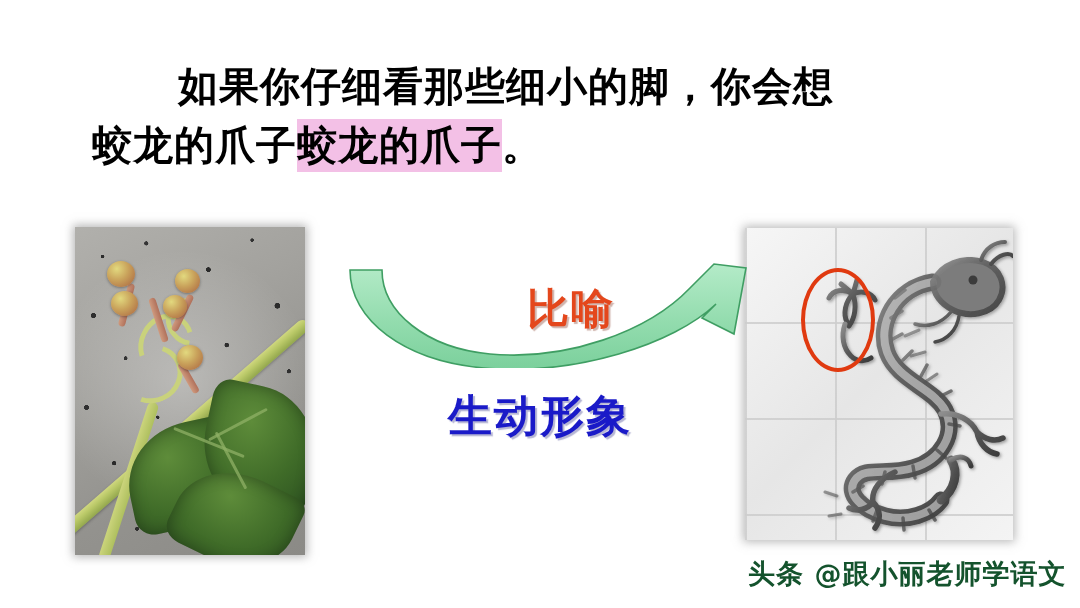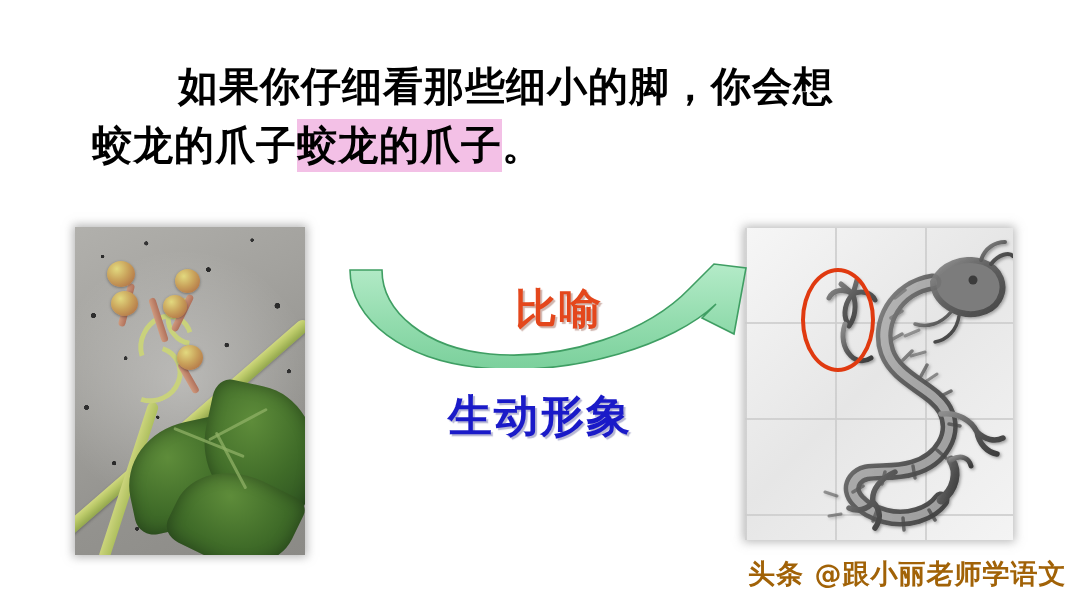--- a/index.html
+++ b/index.html
@@ -103,39 +103,39 @@
   .claw-circle{
     position:absolute;left:56px;top:40px;width:66px;height:96px;
     border:4px solid #e03a10;border-radius:50%;
   }
 
   
   .arrow{position:absolute;left:330px;top:248px;width:430px;height:120px;}
 
   
   .label-biyu{
-    position:absolute;left:515px;top:281px;
+    position:absolute;left:527px;top:281px;
     font-family:"DejaVu Sans","Liberation Sans",sans-serif;
     font-size:42px;font-weight:700;color:#e4471c;
     text-shadow:2px 2px 1px rgba(120,40,20,.35);
     letter-spacing:2px;
   }
   .label-sdxx{
     position:absolute;left:448px;top:387px;
     font-family:"DejaVu Sans","Liberation Sans",sans-serif;
     font-size:44px;font-weight:700;color:#1a1ac8;
     text-shadow:2px 2px 1px rgba(60,60,140,.38);
     letter-spacing:2px;
   }
 
   
   .watermark{
     position:absolute;left:748px;top:556px;
     font-family:"DejaVu Sans","Liberation Sans",sans-serif;
-    font-size:27px;font-weight:700;color:#a16207;
+    font-size:27px;font-weight:700;color:#14532d;
     letter-spacing:1px;white-space:nowrap;
   }
 </style>
 </head>
 <body>
 
 <div class="slide">
 
   <div class="sentence">
     <span class="line line1">如果你仔细看那些细小的脚，你会想</span>

